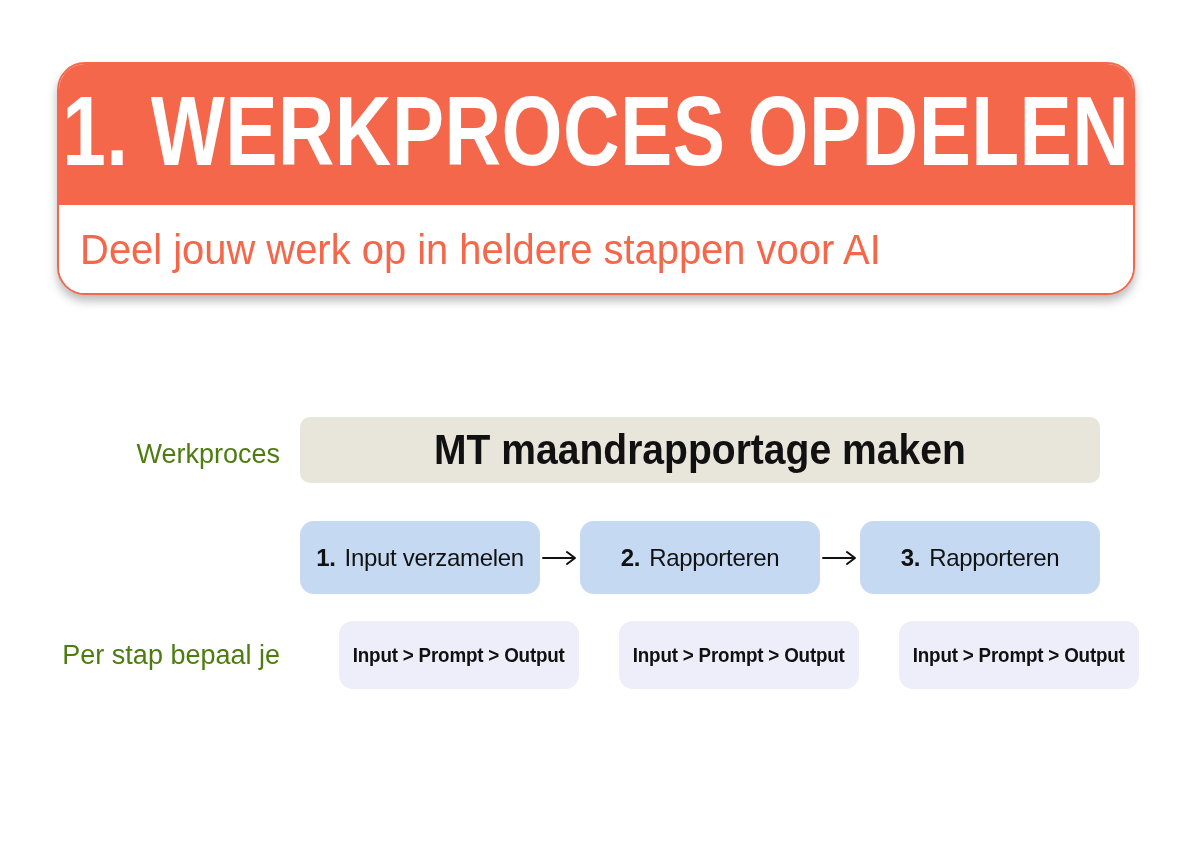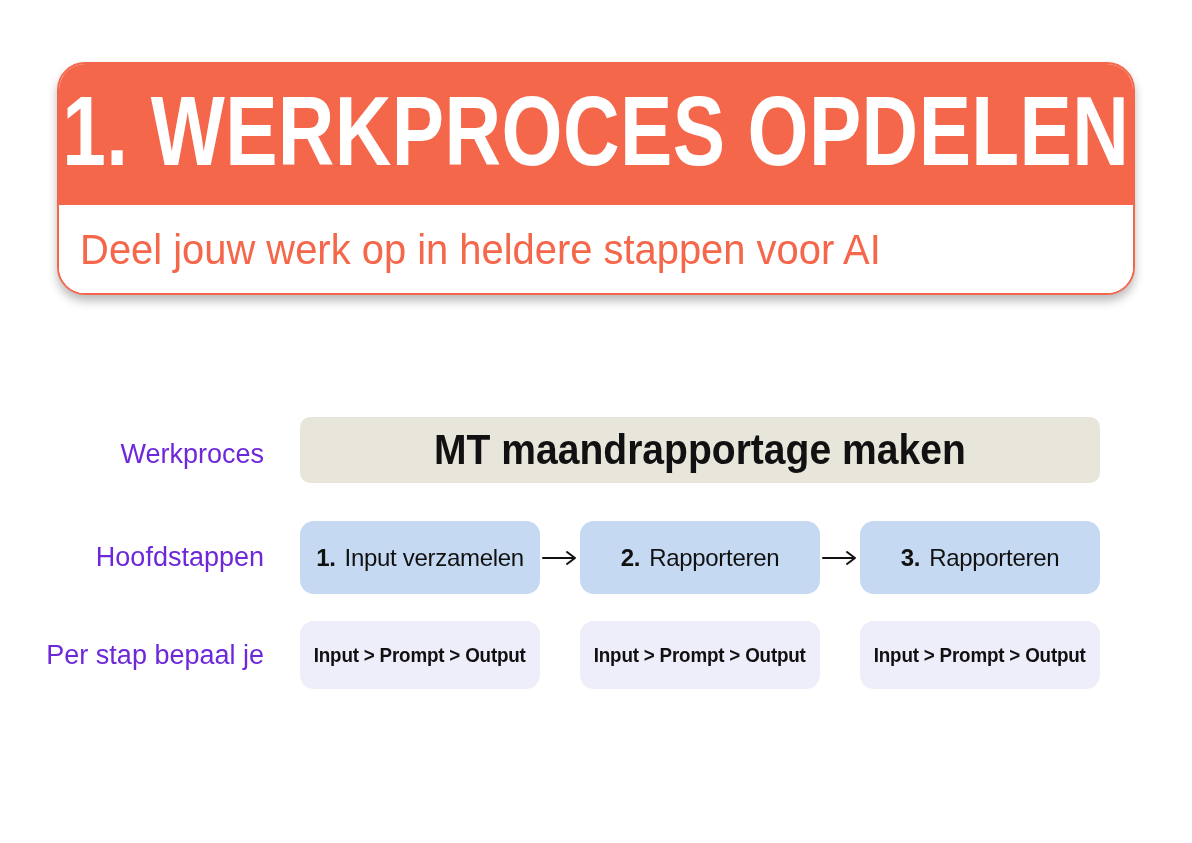--- a/index.html
+++ b/index.html
@@ -47,24 +47,24 @@
     color: #F5674B;
     font-size: 42px;
     white-space: nowrap;
     transform: scaleX(0.95);
     transform-origin: center;
   }
 
   
   .row-label {
     position: absolute;
-    left: 0; width: 264px;
+    left: 16px; width: 264px;
     display: flex; align-items: center; justify-content: flex-end;
     font-size: 27px;
-    color: #6d28d9;
+    color: #4d7c0f;
     white-space: nowrap;
   }
   .label-process   { top: 417px; height: 74px; }
   .label-steps     { top: 521px; height: 73px; }
   .label-details   { top: 621px; height: 68px; }
 
   .process-box {
     position: absolute;
     left: 300px; top: 417px;
     width: 800px; height: 66px;
@@ -107,21 +107,21 @@
   }
   .arrow-1 { left: 540px; }
   .arrow-2 { left: 820px; }
 
   .detail-box {
     position: absolute;
     top: 621px;
     width: 240px; height: 68px;
     background: #EEEDFA;
     border-radius: 14px;
-    display: flex; align-items: center; justify-content: center;
+    display: flex; align-items: center; justify-content: center; margin-left: 39px;
   }
   .detail-text {
     font-size: 20px;
     font-weight: 700;
     color: #111111;
     white-space: nowrap;
     transform: scaleX(0.94);
     transform-origin: center;
     letter-spacing: -0.2px;
   }
@@ -141,21 +141,20 @@
     <div class="header-card-bottom">
       <div class="header-subtitle">Deel jouw werk op in heldere stappen voor AI</div>
     </div>
   </div>
 
   <div class="row-label label-process">Werkproces</div>
   <div class="process-box">
     <span class="process-text">MT maandrapportage maken</span>
   </div>
 
-  <div class="row-label label-steps">Hoofdstappen</div>
 
   <div class="step-box step-1">
     <span class="step-number">1.</span>
     <span class="step-text">Input verzamelen</span>
   </div>
 
   <div class="arrow arrow-1">
     <svg width="36" height="16" viewBox="0 0 36 16">
       <path d="M1 8 H32 M25 2 L33 8 L25 14" stroke="#111111" stroke-width="2" fill="none" stroke-linecap="round" stroke-linejoin="round"></path>
     </svg>

